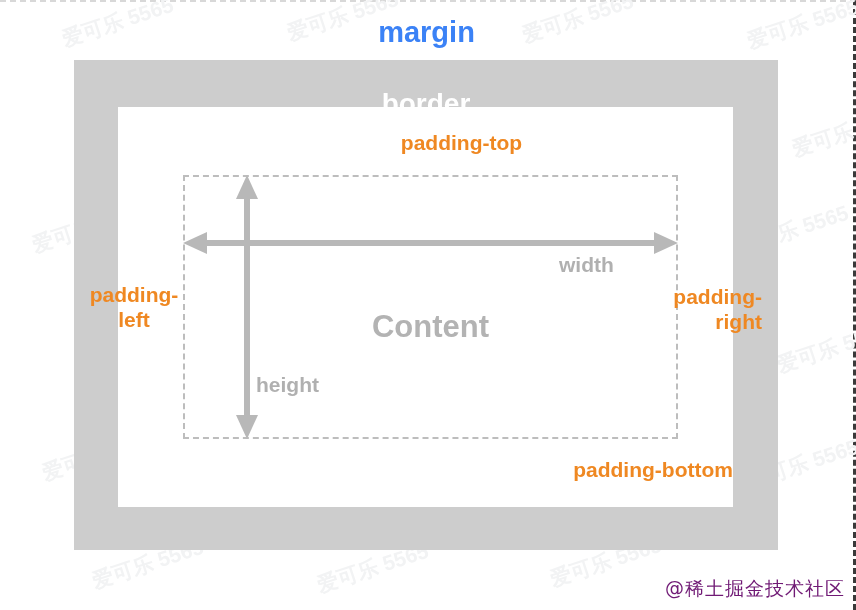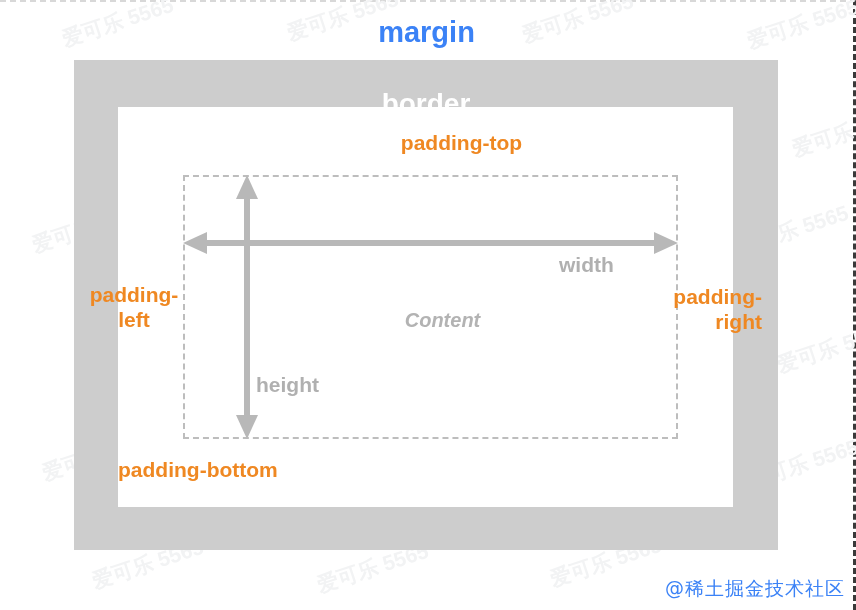--- a/index.html
+++ b/index.html
@@ -35,21 +35,21 @@
     white-space: nowrap;
     pointer-events: none;
     user-select: none;
     z-index: 1;
   }
 
   .wm-corner {
     position: absolute;
     right: 8px;
     bottom: 8px;
-    color: #3b82f6;
+    color: #701a75;
     font-size: 19px;
     font-family: "DejaVu Sans", sans-serif;
     letter-spacing: 1px;
     white-space: nowrap;
     z-index: 6;
     user-select: none;
   }
 
   
   .margin-label {
@@ -104,26 +104,25 @@
     top: 173px;
     width: 495px;
     height: 264px;
     border: 2px dashed #bdbdbd;
     box-sizing: border-box;
     z-index: 4;
   }
 
   .content-label {
     position: absolute;
-    left: 195px;
+    left: 183px;
     top: 307px;
     width: 495px;
     text-align: center;
-    font-size: 20px;
-    font-style: italic;
+    font-size: 31px;
     font-weight: bold;
     color: #b3b3b3;
     z-index: 5;
   }
 
   
   .pad-label {
     position: absolute;
     color: #ef8822;
     font-size: 21px;
@@ -134,21 +133,21 @@
   .pad-top {
     left: 118px;
     width: 687px;
     top: 129px;
     text-align: center;
   }
   .pad-bottom {
     left: 118px;
     width: 615px;
     top: 456px;
-    text-align: left;
+    text-align: right;
   }
   .pad-left {
     left: 86px;
     top: 281px;
     width: 96px;
     text-align: center;
   }
   .pad-right {
     left: 640px;
     top: 283px;

